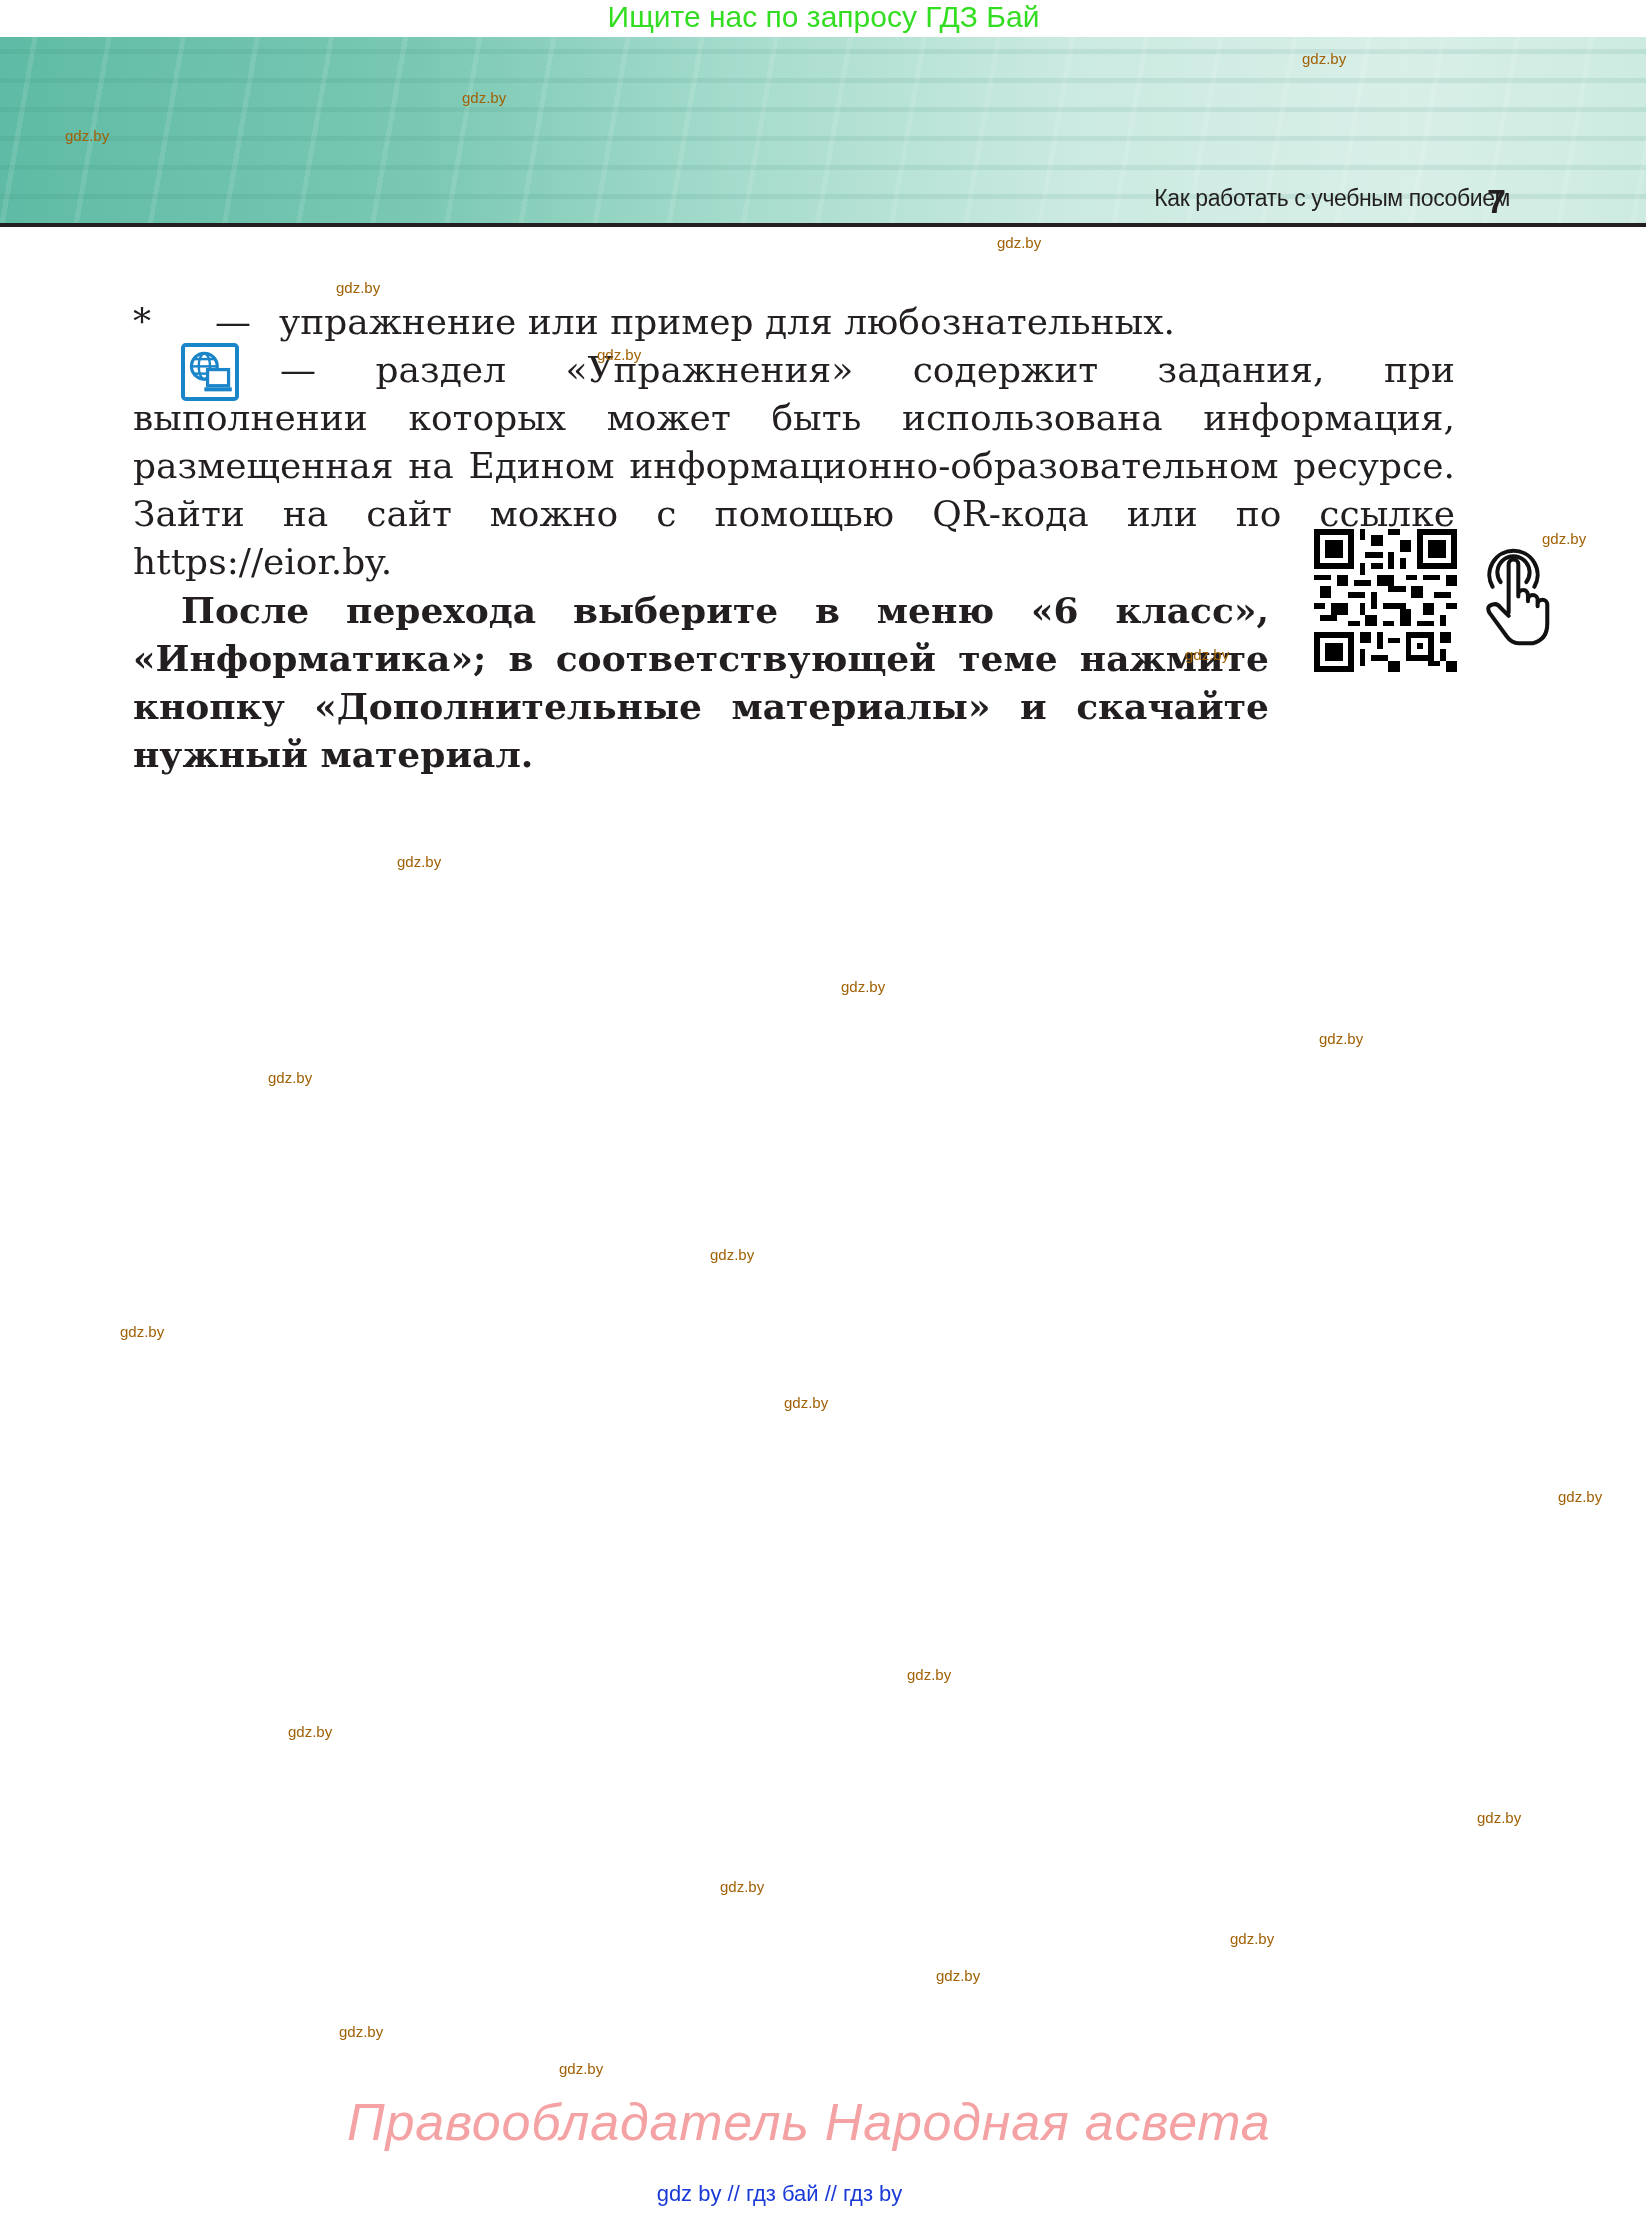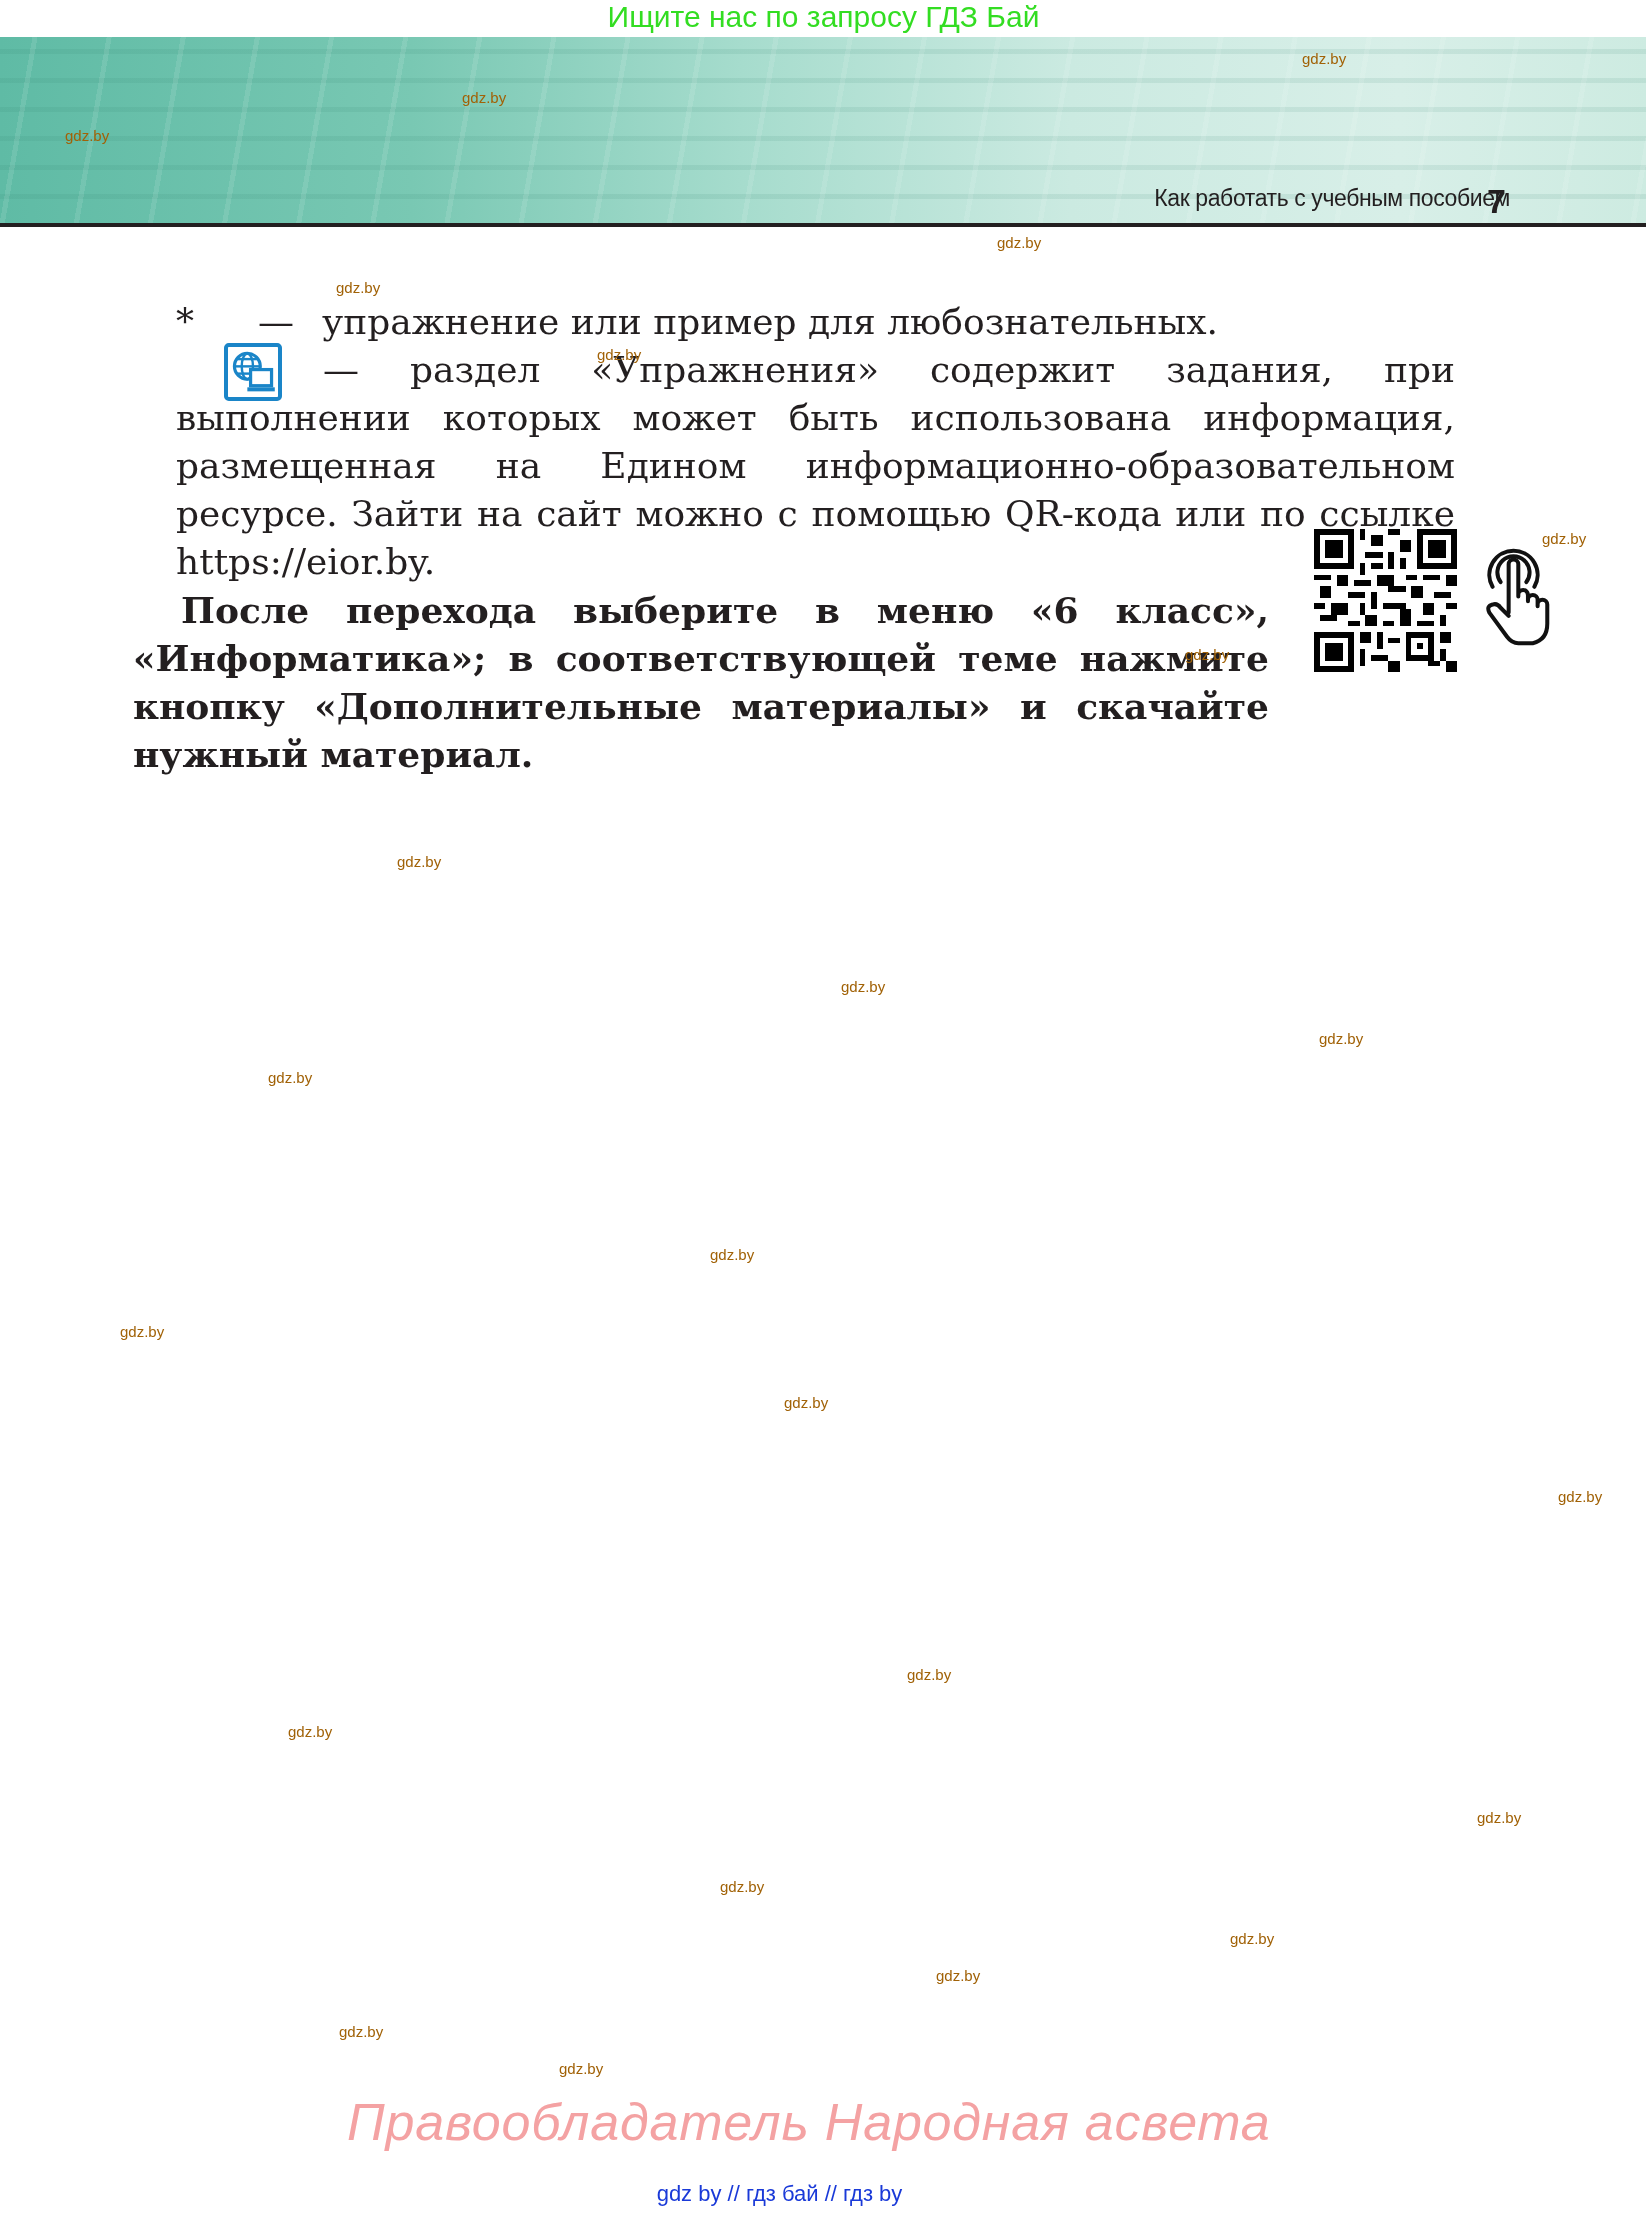--- a/index.html
+++ b/index.html
@@ -17,21 +17,21 @@
       linear-gradient(90deg, #5fbba5 0%, #79c8b3 25%, #a6dccd 45%, #cbeae1 65%, #d8efe8 85%, #cdebe1 100%);
     border-bottom:4px solid #231f20; box-sizing:border-box; }
   .header-title { position:absolute; right:137px; top:148px; font-family:"Liberation Sans", sans-serif;
     font-size:23px; color:#231f20; letter-spacing:-0.4px; }
   .page-number { position:absolute; left:1487px; top:145px; font-family:"Liberation Sans", sans-serif;
     font-size:34px; font-weight:bold; color:#231f20; }
 
   .content { position:absolute; left:133px; top:298px; width:1322px; font-size:36px; line-height:48px; }
   .para { margin:0; text-align:justify; }
   .indent { text-indent:48px;font-weight:bold; }
-  .legend-row { position:relative;margin-left:43px; }
+  .legend-row { position:relative; }
   .star { display:inline-block; width:82px; }
   .legend-dash { display:inline-block; width:64px; }
   .globe-icon-box { position:absolute; left:48px; top:-1.6px; width:58px; height:58px; box-sizing:border-box;
      border:4px solid #1a85c8; border-radius:4.8px; }
 
   .qr { position:absolute; left:1314px; top:529px; width:143px; height:143px; }
   .hand { position:absolute; left:1481px; top:545px; width:73px; height:103px; }
 
   .wm { position:absolute; font-family:"Liberation Sans", sans-serif; font-size:15px; color:#a16207; }
 

